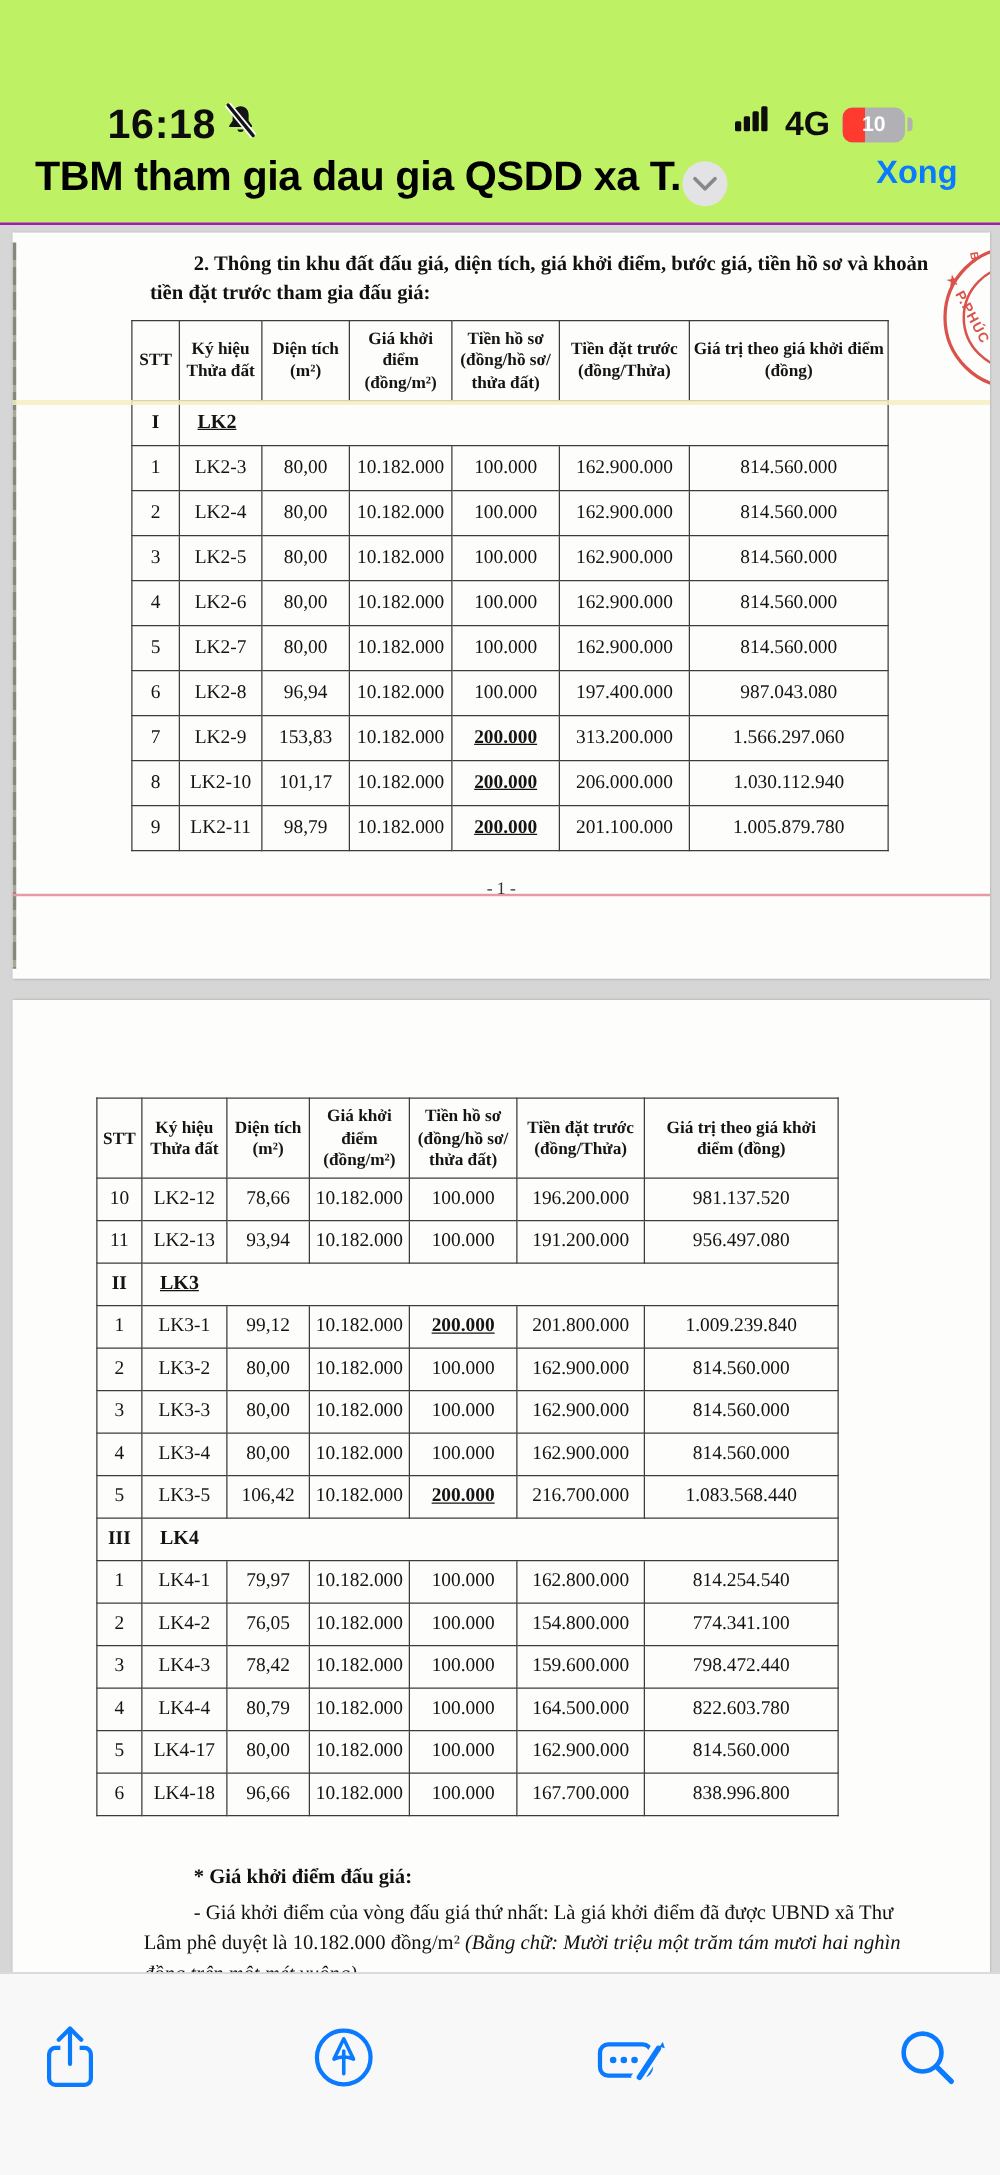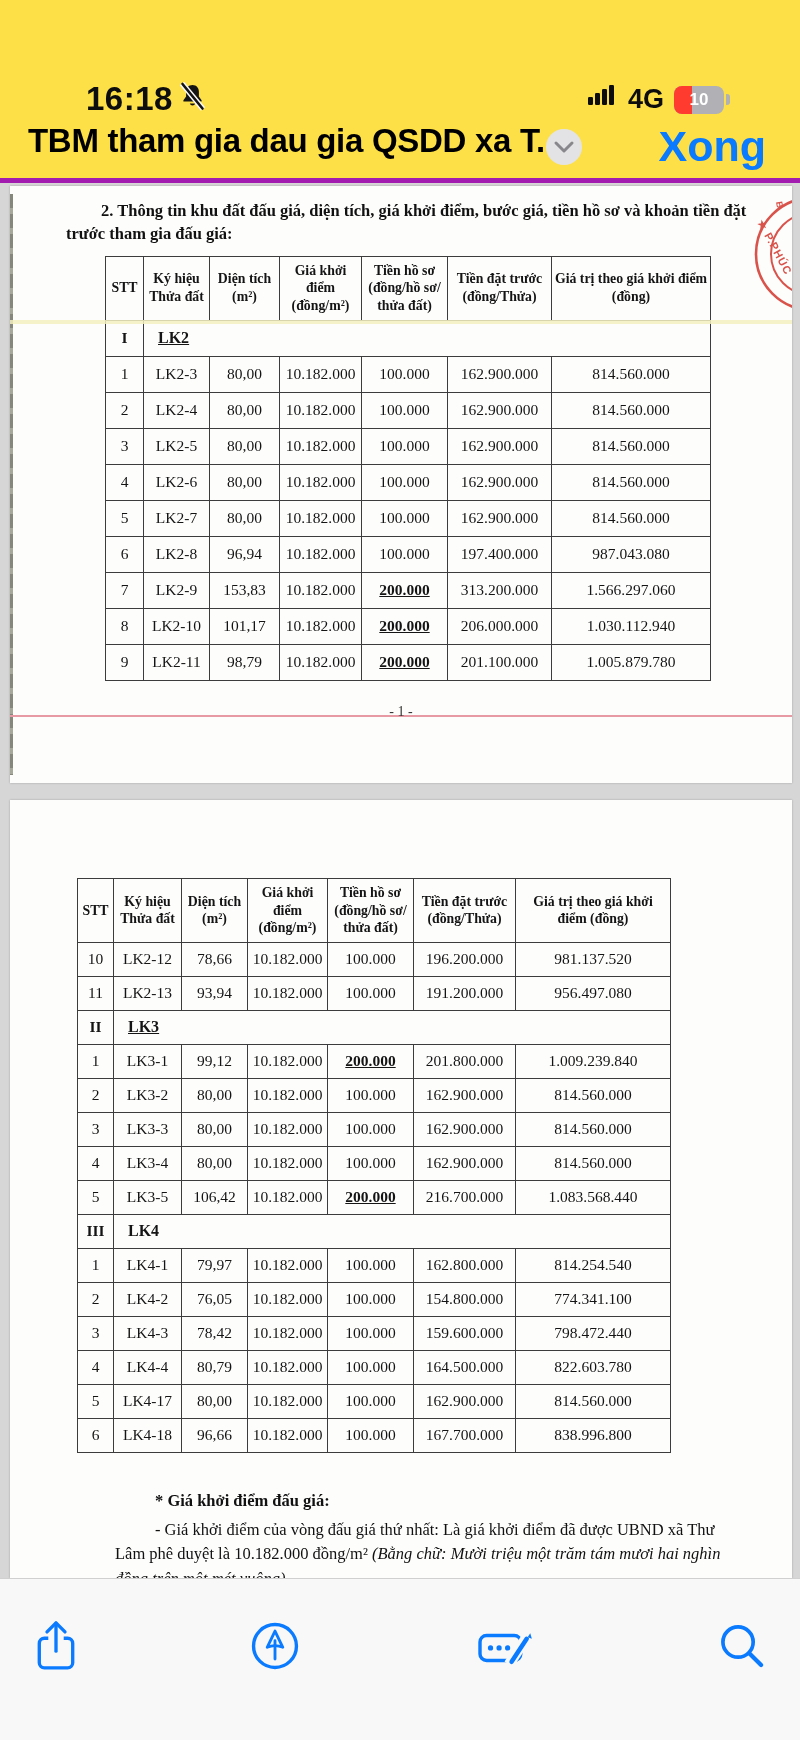--- a/index.html
+++ b/index.html
@@ -1,55 +1,55 @@
 <!DOCTYPE html>
 <html lang="vi"><head>
 <meta charset="utf-8">
 <style>
   html,body{margin:0;padding:0;}
   body{width:800px;height:1740px;position:relative;background:#d2d2d2;
        font-family:"Liberation Sans",sans-serif;overflow:hidden;}
 
   
-  .topbar{position:absolute;top:0;left:0;width:800px;height:178px;background:#fde047;
-          border-bottom:5px solid #a21caf;z-index:5;}
+  .topbar{position:absolute;top:0;left:0;width:800px;height:178px;background:#bef264;
+          border-bottom:2px solid #a21caf;z-index:5;}
   .status-left{position:absolute;left:86px;top:80px;display:flex;align-items:center;gap:6px;}
   .status-time{font-size:33px;font-weight:700;color:#0d0d0d;letter-spacing:.5px;}
   .status-right{position:absolute;right:70px;top:84px;display:flex;gap:10px;}
   .net-label{font-size:27px;font-weight:600;color:#0d0d0d;}
   .battery{position:relative;width:50px;height:28px;border-radius:8px;background:#b0b0b5;
            overflow:hidden;}
   .battery .lvl{position:absolute;left:0;top:0;bottom:0;width:18px;background:#ff3b30;}
   .battery .pct{position:absolute;inset:0;display:flex;align-items:center;justify-content:center;
                 color:#fff;font-size:17px;font-weight:700;}
   .battery-nub{width:4px;height:11px;background:#b0b0b5;border-radius:0 3px 3px 0;margin-left:2px;}
   .bat-wrap{display:flex;align-items:center;}
 
   .nav-title{position:absolute;left:28px;top:122px;width:520px;font-size:33px;font-weight:600;
              color:#000;white-space:nowrap;overflow:hidden;letter-spacing:-.3px;}
   .nav-chevron{position:absolute;left:546px;top:129px;width:36px;height:36px;border-radius:50%;
                background:#e3e3e6;display:flex;align-items:center;justify-content:center;cursor:pointer;}
-  .nav-done{position:absolute;right:34px;top:122px;font-size:43px;font-weight:600;color:#0a7aff;cursor:pointer;}
+  .nav-done{position:absolute;right:34px;top:122px;font-size:26px;font-weight:600;color:#0a7aff;cursor:pointer;}
 
   
   .doc{position:absolute;top:178px;left:0;width:800px;height:1400px;background:#d6d6d6;}
   .page{position:absolute;left:10px;width:782px;background:#fdfdfc;overflow:hidden;
         box-shadow:0 0 2px rgba(0,0,0,.25);}
   .page1{top:8px;height:597px;}
   .page2{top:622px;height:778px;}
 
   .scan-strip{position:absolute;left:0;top:8px;bottom:8px;width:3px;
               background:repeating-linear-gradient(180deg,#5d604e 0 14px,#8a8c78 14px 20px);
               opacity:.75;}
   .hl-yellow{position:absolute;left:-10px;width:800px;height:4px;top:134px;background:#f3eebe;opacity:.85;}
   .line-pink{position:absolute;left:-10px;width:800px;height:2px;top:529px;background:#e89aa4;}
   .pg-num{position:absolute;top:518px;left:0;width:782px;text-align:center;
           font-family:"Liberation Serif",serif;font-size:14px;color:#333;}
 
-  .doc-heading{margin:14px 45px 0 56px;text-indent:35px;font-family:"Liberation Serif",serif;
+  .doc-heading{margin:14px 45px 0 110px;text-indent:35px;font-family:"Liberation Serif",serif;
                font-weight:bold;font-size:16.5px;line-height:1.38;color:#111;}
 
   table{border-collapse:collapse;table-layout:fixed;font-family:"Liberation Serif",serif;color:#141414;}
   .t1{margin:10px 0 0 95px;width:605px;}
   .t2{margin:78px 0 0 67px;width:593px;}
   th,td{border:1.6px solid #3c3c3c;}
   th{font-weight:bold;font-size:13.8px;line-height:1.28;text-align:center;padding:5px 2px;}
   td{font-size:15.5px;text-align:center;padding:0 2px;}
   .t1 td{height:35px;}
   .t2 td{height:33px;}

